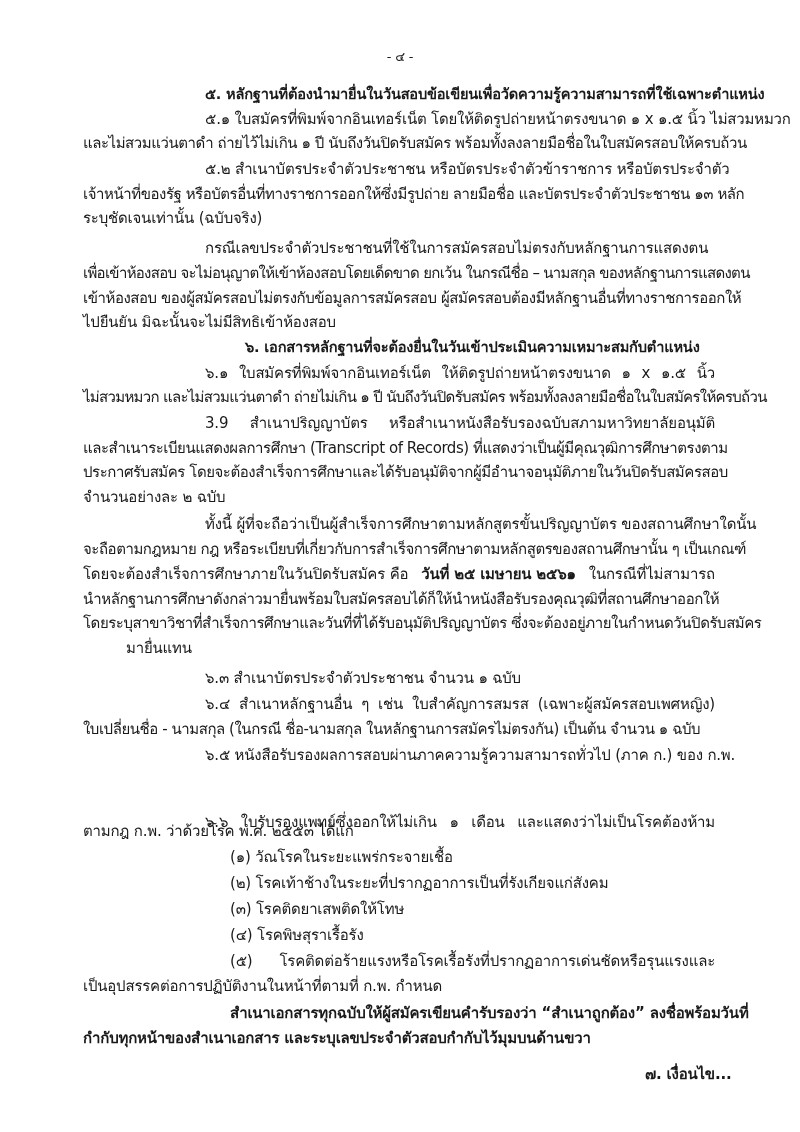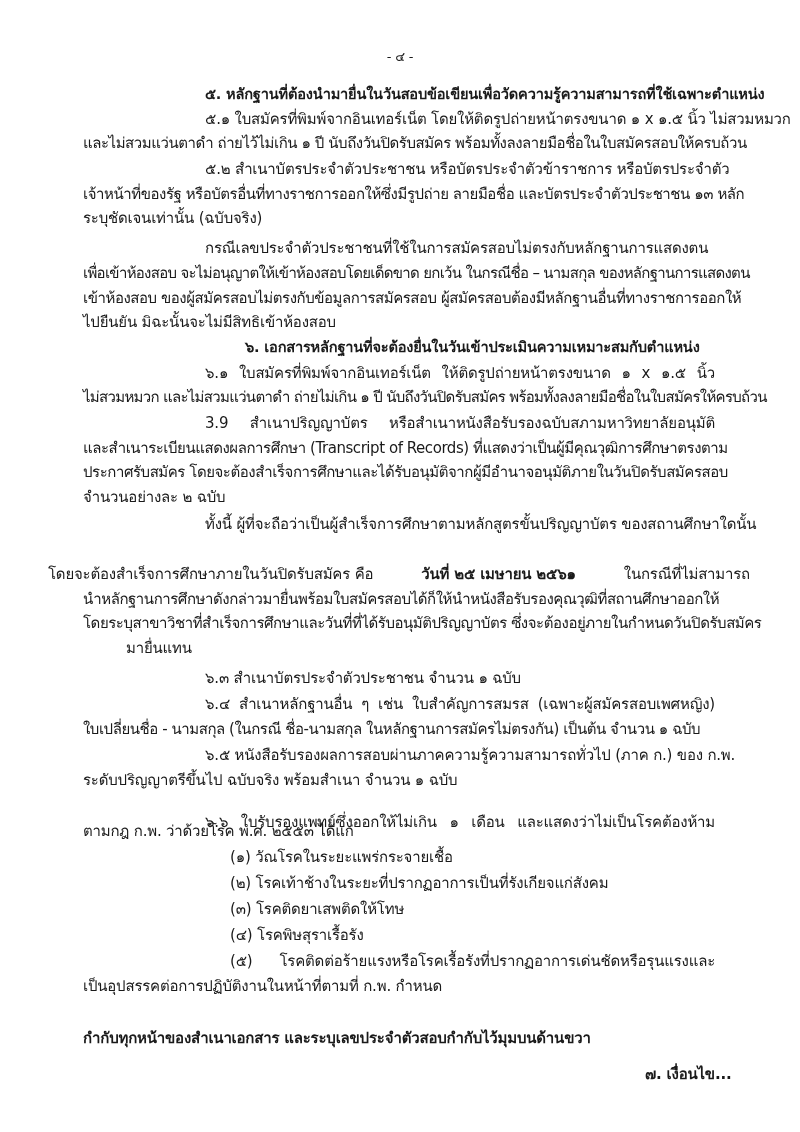--- a/index.html
+++ b/index.html
@@ -41,40 +41,41 @@
   <div class="line just-last" style="top:311px;">ไปยืนยัน มิฉะนั้นจะไม่มีสิทธิเข้าห้องสอบ</div>
 
   <div class="line h" style="top:336px; left:245px;">๖. เอกสารหลักฐานที่จะต้องยื่นในวันเข้าประเมินความเหมาะสมกับตำแหน่ง</div>
   <div class="line ind" style="top:362px; width:510px; text-align:justify; text-align-last:justify;">๖.๑ ใบสมัครที่พิมพ์จากอินเทอร์เน็ต ให้ติดรูปถ่ายหน้าตรงขนาด ๑ x ๑.๕ นิ้ว</div>
   <div class="line just tighter" style="top:386px;">ไม่สวมหมวก และไม่สวมแว่นตาดำ ถ่ายไม่เกิน ๑ ปี นับถึงวันปิดรับสมัคร พร้อมทั้งลงลายมือชื่อในใบสมัครให้ครบถ้วน</div>
   <div class="line ind" style="top:412px; width:510px; text-align:justify; text-align-last:justify;">3.9 สำเนาปริญญาบัตร หรือสำเนาหนังสือรับรองฉบับสภามหาวิทยาลัยอนุมัติ</div>
   <div class="line just tight" style="top:437px;">และสำเนาระเบียนแสดงผลการศึกษา (Transcript of Records) ที่แสดงว่าเป็นผู้มีคุณวุฒิการศึกษาตรงตาม</div>
   <div class="line just tight" style="top:461px;">ประกาศรับสมัคร โดยจะต้องสำเร็จการศึกษาและได้รับอนุมัติจากผู้มีอำนาจอนุมัติภายในวันปิดรับสมัครสอบ</div>
   <div class="line just-last" style="top:486px;">จำนวนอย่างละ ๒ ฉบับ</div>
   <div class="line ind" style="top:513px; width:510px; text-align:justify; text-align-last:justify;">ทั้งนี้ ผู้ที่จะถือว่าเป็นผู้สำเร็จการศึกษาตามหลักสูตรขั้นปริญญาบัตร ของสถานศึกษาใดนั้น</div>
-  <div class="line just-last" style="top:563px; width:632px; display:flex; justify-content:center;gap:48px;">
+  <div class="line just tight" style="top:538px;">จะถือตามกฎหมาย กฎ หรือระเบียบที่เกี่ยวกับการสำเร็จการศึกษาตามหลักสูตรของสถานศึกษานั้น ๆ เป็นเกณฑ์</div>
+  <div class="line just-last" style="top:563px; width:632px; display:flex; justify-content:space-between;">
     <span>โดยจะต้องสำเร็จการศึกษาภายในวันปิดรับสมัคร คือ</span>
     <span class="b">วันที่ ๒๕ เมษายน ๒๕๖๑</span>
     <span>ในกรณีที่ไม่สามารถ</span>
   </div>
   <div class="line just tight" style="top:588px;">นำหลักฐานการศึกษาดังกล่าวมายื่นพร้อมใบสมัครสอบได้ก็ให้นำหนังสือรับรองคุณวุฒิที่สถานศึกษาออกให้</div>
   <div class="line just tight" style="top:612px;">โดยระบุสาขาวิชาที่สำเร็จการศึกษาและวันที่ที่ได้รับอนุมัติปริญญาบัตร ซึ่งจะต้องอยู่ภายในกำหนดวันปิดรับสมัคร</div>
   <div class="line just-last" style="top:637px;margin-left:43px;">มายื่นแทน</div>
 
   <div class="line ind" style="top:667px;">๖.๓ สำเนาบัตรประจำตัวประชาชน จำนวน ๑ ฉบับ</div>
   <div class="line ind" style="top:693px; width:510px; text-align:justify; text-align-last:justify;">๖.๔ สำเนาหลักฐานอื่น ๆ เช่น ใบสำคัญการสมรส (เฉพาะผู้สมัครสอบเพศหญิง)</div>
   <div class="line just-last tight" style="top:718px;">ใบเปลี่ยนชื่อ - นามสกุล (ในกรณี ชื่อ-นามสกุล ในหลักฐานการสมัครไม่ตรงกัน) เป็นต้น จำนวน ๑ ฉบับ</div>
   <div class="line ind" style="top:744px; width:510px; text-align:justify; text-align-last:justify;">๖.๕ หนังสือรับรองผลการสอบผ่านภาคความรู้ความสามารถทั่วไป (ภาค ก.) ของ ก.พ.</div>
-  <div class="line just-last" style="top:769px;">ระดับปริญญาตรีขึ้นไป ฉบับจริง พร้อมสำเนา จำนวน ๑ ฉบับ</div>
   <div class="line ind" style="top:795px; width:510px; text-align:justify; text-align-last:justify;margin-top:16px;">๖.๖ ใบรับรองแพทย์ซึ่งออกให้ไม่เกิน ๑ เดือน และแสดงว่าไม่เป็นโรคต้องห้าม</div>
   <div class="line just-last" style="top:820px;">ตามกฎ ก.พ. ว่าด้วยโรค พ.ศ. ๒๕๕๓ ได้แก่</div>
 
   <div class="line" style="top:846px; left:230px;">(๑) วัณโรคในระยะแพร่กระจายเชื้อ</div>
   <div class="line" style="top:872px; left:230px;">(๒) โรคเท้าช้างในระยะที่ปรากฏอาการเป็นที่รังเกียจแก่สังคม</div>
   <div class="line" style="top:898px; left:230px;">(๓) โรคติดยาเสพติดให้โทษ</div>
   <div class="line" style="top:924px; left:230px;">(๔) โรคพิษสุราเรื้อรัง</div>
   <div class="line" style="top:950px; left:230px; width:485px; text-align:justify; text-align-last:justify;">(๕) โรคติดต่อร้ายแรงหรือโรคเรื้อรังที่ปรากฏอาการเด่นชัดหรือรุนแรงและ</div>
   <div class="line just-last" style="top:975px;">เป็นอุปสรรคต่อการปฏิบัติงานในหน้าที่ตามที่ ก.พ. กำหนด</div>
 
+  <div class="line b" style="top:1002px; left:230px; width:485px; text-align:justify; text-align-last:justify;">สำเนาเอกสารทุกฉบับให้ผู้สมัครเขียนคำรับรองว่า “สำเนาถูกต้อง” ลงชื่อพร้อมวันที่</div>
   <div class="line b just-last" style="top:1027px;">กำกับทุกหน้าของสำเนาเอกสาร และระบุเลขประจำตัวสอบกำกับไว้มุมบนด้านขวา</div>
 
   <div class="line b" style="top:1063px; left:645px;">๗. เงื่อนไข...</div>
 </div>
 
 </body></html>

